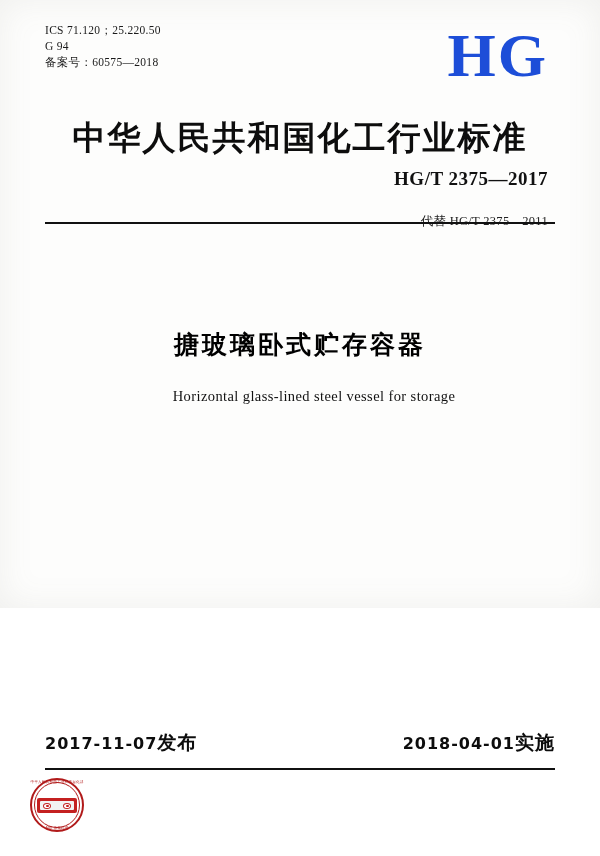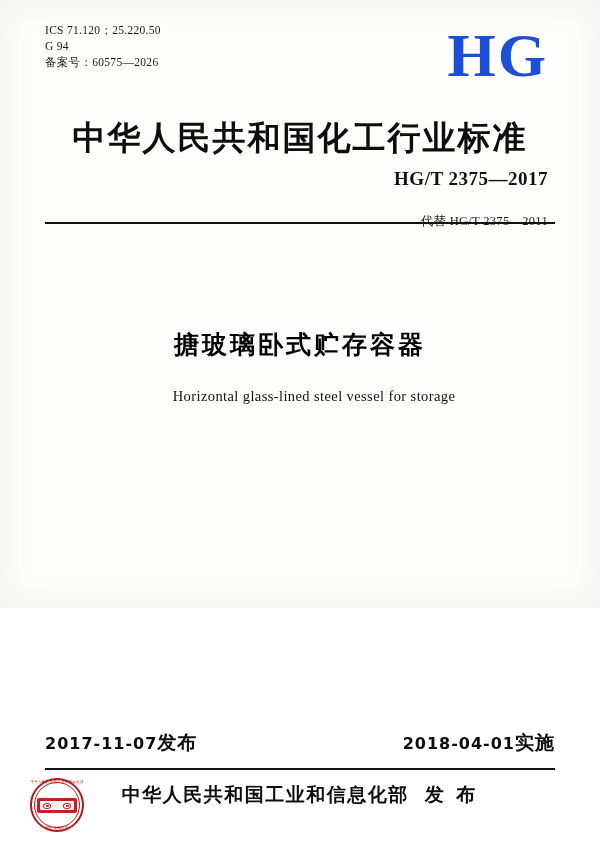--- a/index.html
+++ b/index.html
@@ -271,21 +271,21 @@
 </head>
 <body>
 
 <div class="page">
 
   <div class="edge-shadow"></div>
 
   <div class="meta">
     <div>ICS 71.120；25.220.50</div>
     <div>G 94</div>
-    <div>备案号：60575—2026</div>
+    <div>备案号：60575—2018</div>
   </div>
 
   <div class="hg-logo">HG</div>
 
   <div class="main-title">中华人民共和国化工行业标准</div>
 
   <div class="std-no">
     <div class="num">HG/T 2375—2017</div>
     <div class="replaces">代替 HG/T 2375—2011</div>
   </div>
@@ -311,17 +311,14 @@
     <div class="band">
       <div class="inner"></div>
     </div>
     <div class="eyes">
       <div class="eye"></div>
       <div class="eye"></div>
     </div>
     <div class="bottom-text">MIIT 备案标准</div>
   </div>
 
-  <div class="publisher">
-    <span>中华人民共和国工业和信息化部</span><span class="pub-verb">发 布</span>
-  </div>
 
 </div>
 
 </body></html>

